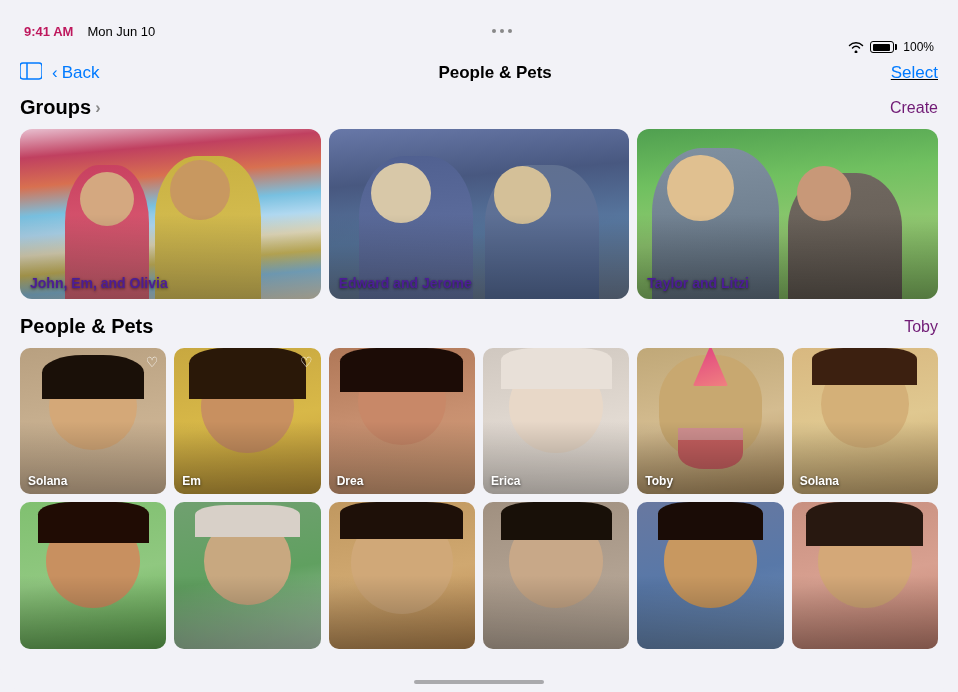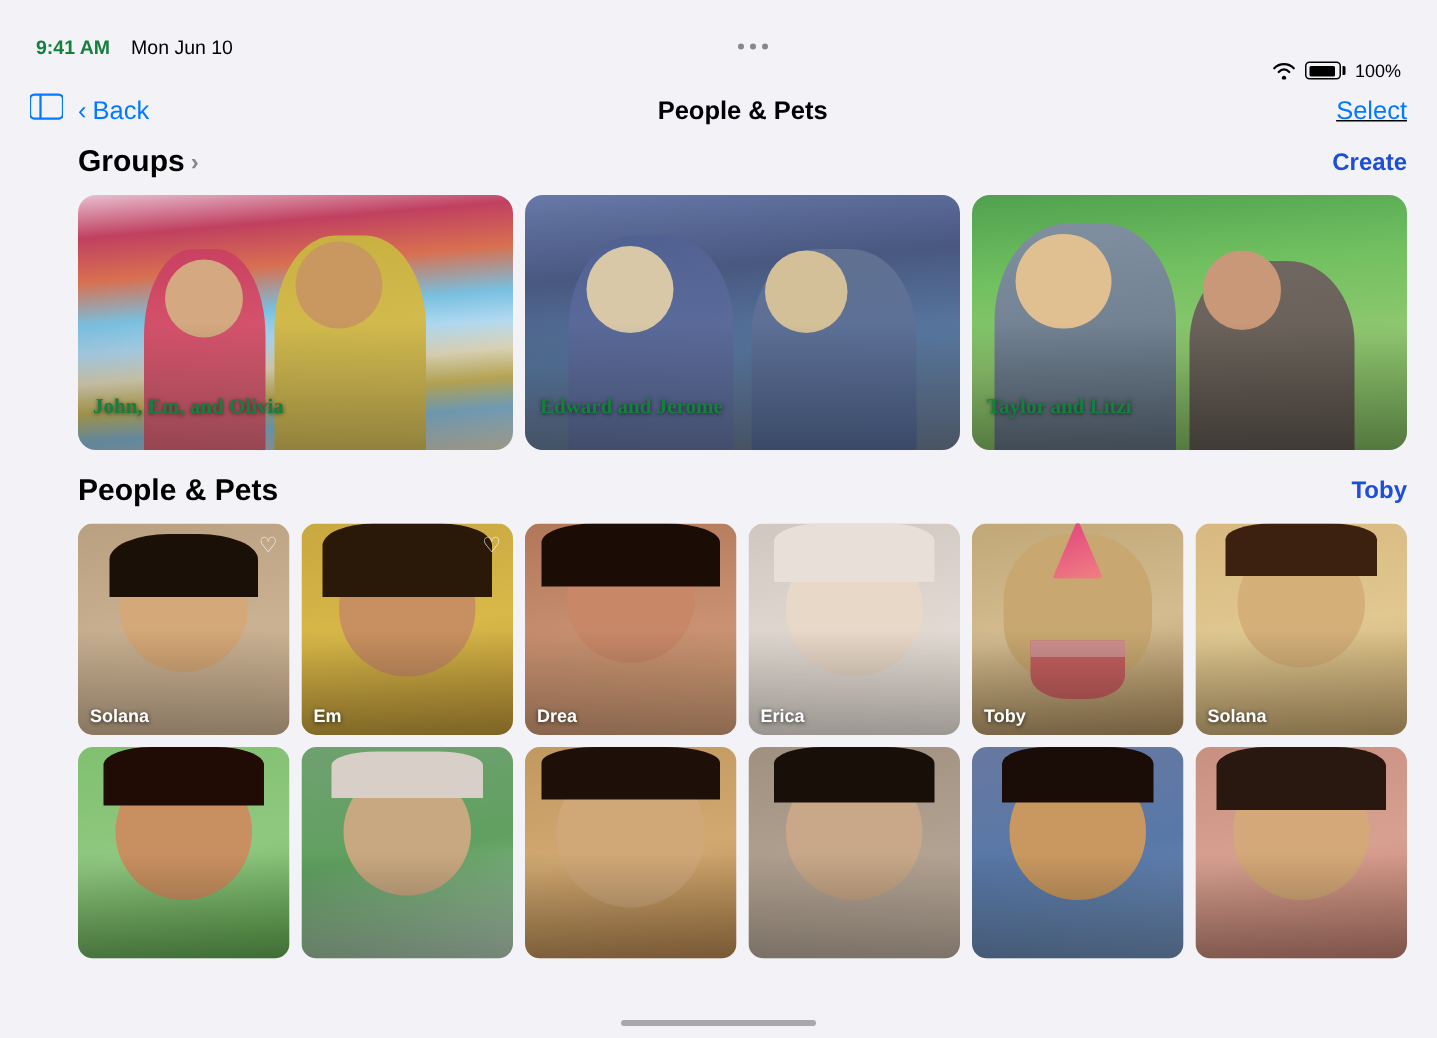--- a/index.html
+++ b/index.html
@@ -28,21 +28,21 @@
       display: flex;
       justify-content: space-between;
       align-items: center;
       padding: 8px 24px 4px;
       background: #f2f2f7;
     }
 
     .status-time {
       font-size: 13px;
       font-weight: 600;
-      color: #15803d;
+      color: #be185d;
     }
 
     .status-date {
       font-size: 13px;
       font-weight: 400;
       color: #000;
       margin-left: 8px;
     }
 
     .status-left {
@@ -149,21 +149,20 @@
       color: #007aff;
       font-size: 17px;
       font-weight: 400;
       cursor: pointer;
     }
 
     
     .content {
       padding: 0 20px;
       overflow: hidden;
-      margin-left: 32px;
     }
 
     
     .section-header {
       display: flex;
       justify-content: space-between;
       align-items: center;
       margin-bottom: 10px;
       margin-top: 4px;
     }
@@ -180,23 +179,23 @@
       color: #000;
     }
 
     .section-chevron {
       font-size: 16px;
       color: #888;
       font-weight: 600;
     }
 
     .section-action {
-      color: #1d4ed8;
+      color: #701a75;
       font-size: 16px;
-      font-weight: 700;
+      font-weight: 400;
       cursor: pointer;
     }
 
     
     .groups-grid {
       display: grid;
       grid-template-columns: repeat(3, 1fr);
       gap: 8px;
       margin-bottom: 16px;
     }
@@ -204,27 +203,26 @@
     .group-card {
       border-radius: 12px;
       overflow: hidden;
       position: relative;
       height: 170px;
       cursor: pointer;
     }
 
     .group-label {
       position: absolute;
-      bottom: 20px;
+      bottom: 8px;
       left: 10px;
-      color: #15803d;
+      color: #4c1d95;
       font-size: 14px;
       font-weight: 600;
       text-shadow: 0 1px 3px rgba(0,0,0,0.6);
-      font-family: Liberation Serif, serif;
     }
 
     
     .people-grid {
       display: grid;
       grid-template-columns: repeat(6, 1fr);
       gap: 8px;
     }
 
     .person-card {

